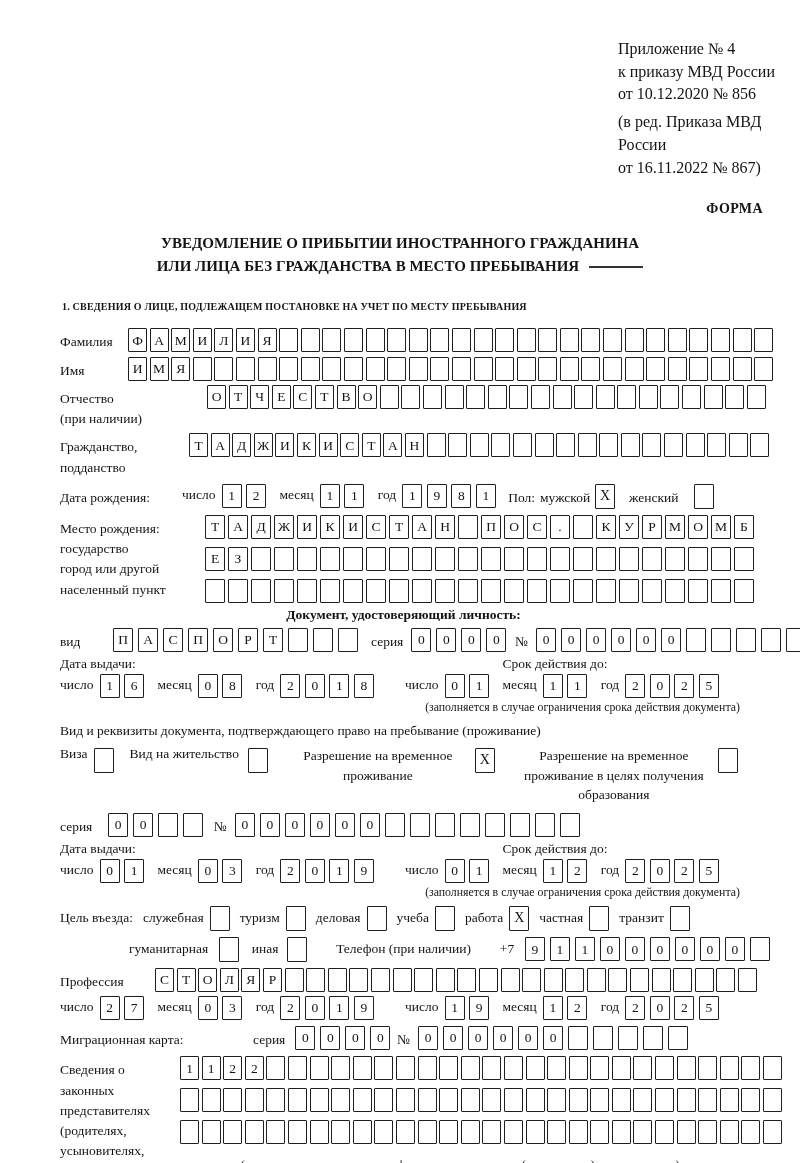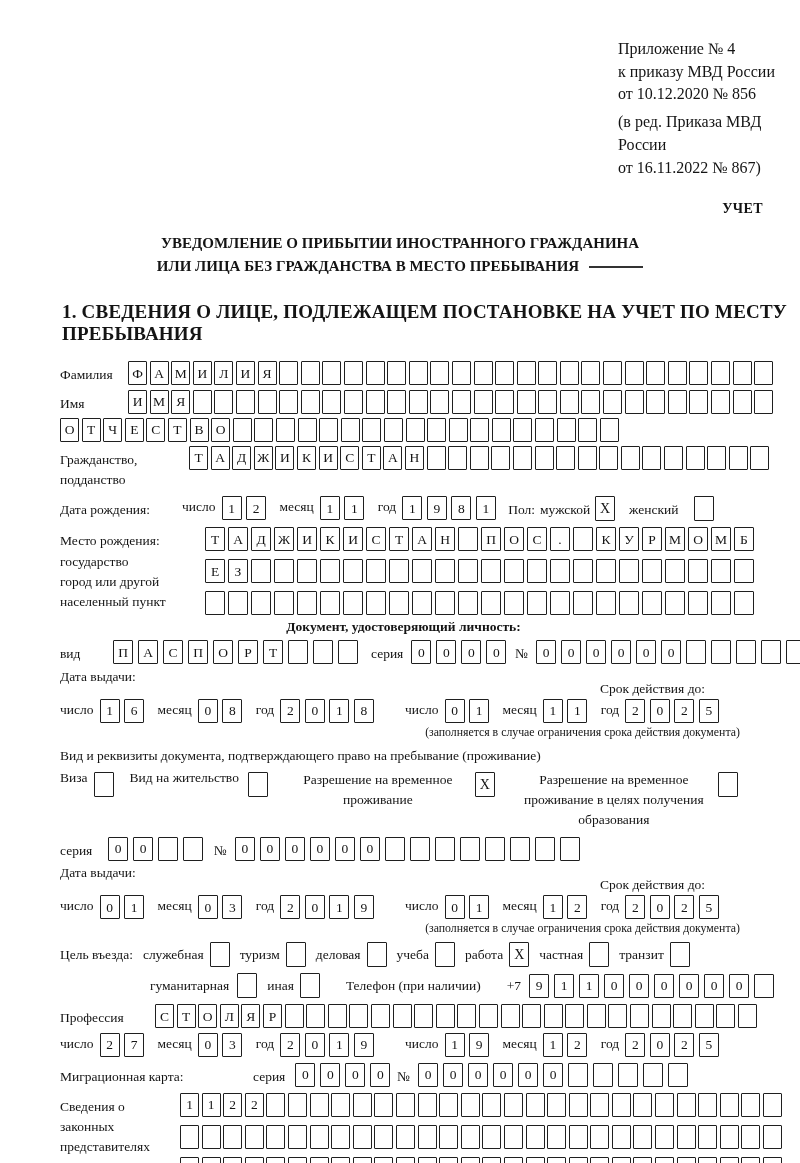--- a/index.html
+++ b/index.html
@@ -4,21 +4,21 @@
 <style>
   html,body{margin:0;padding:0;background:#9a9a9a;}
   .page{width:800px;height:1163px;margin:0 auto;background:#ffffff;color:#141414;
         font-family:"Liberation Serif","DejaVu Serif",serif;position:relative;overflow:hidden;}
   
   .ref{margin:38px 0 0 618px;font-size:16px;line-height:1.42;}
   .ref .gap{margin-top:5px;}
   .forma{margin:22px 37px 0 0;text-align:right;font-weight:bold;font-size:14px;letter-spacing:.4px;}
   .title{margin-top:15px;text-align:center;font-weight:bold;font-size:15px;line-height:1.5;}
   .uline{display:inline-block;width:54px;border-bottom:2px solid #333;margin-left:10px;transform:translateY(-3px);}
-  .sect{margin:24px 0 16px 62px;font-weight:bold;font-size:19px;letter-spacing:.2px;}
+  .sect{margin:24px 0 16px 62px;font-weight:bold;font-size:10px;letter-spacing:.2px;}
   .form{margin:15px 25px 0 60px;font-size:13.5px;}
   .frow{display:flex;align-items:flex-start;margin-bottom:4px;}
   .flabel{flex:none;padding-top:4px;line-height:1.5;}
   .w68{width:68px}.w147{width:147px}.w129{width:129px}.w145{width:145px}
   .w95{width:95px}.w120{width:120px}.w193{width:193px}.w53{width:53px}.w48{width:48px}
   
   .cells{display:flex;flex:none;}
   .cell{box-sizing:border-box;flex:none;width:19px;height:24px;border:1.5px solid #1f1f1f;
         margin-right:2.6px;display:inline-flex;align-items:center;justify-content:center;
         font-size:13.5px;line-height:1;border-radius:1px;background:#fff;}
@@ -26,37 +26,37 @@
   .cells.sp .cell{width:20px;margin-right:5px;}
   .cb{box-sizing:border-box;flex:none;width:20px;height:25px;border:1.5px solid #1f1f1f;
       display:inline-flex;align-items:center;justify-content:center;font-size:14px;border-radius:1px;}
   
   .dg{display:inline-flex;align-items:flex-start;}
   .dg .dlab{margin:3px 6px 0 9px;flex:none;}
   .dg .dlab:first-child{margin-left:0;}
   .dg .cell{width:20px;margin-right:4.5px;}
   .dh{display:flex;margin-top:3px;}
   .dh .l{width:290px;}
-  .dh .r{width:300px;margin-left:55px;text-align:right;margin-top:12px;}
+  .dh .r{width:300px;margin-left:55px;text-align:center;}
   .drow{display:flex;margin-top:2px;}
   .drow .g1{width:345px;flex:none;}
   .note{font-size:11.8px;margin:2px 0 6px 295px;width:455px;text-align:center;}
   .introline{margin:6px 0 2px 0;line-height:1.55;}
   
   .optrow{display:flex;align-items:flex-start;margin:4px 0 8px 0;}
   .optrow .cb{margin:2px 0 0 9px;}
   .optcenter{flex:none;text-align:center;line-height:1.45;}
   .wA{width:176px;margin-left:22px;}
   .wB{width:190px;margin-left:24px;}
   .ml16{margin-left:16px;}
   
   .prow{display:flex;align-items:center;margin-bottom:6px;flex-wrap:nowrap;}
   .plab{margin:0 6px 0 10px;flex:none;}
   .prow .cb{flex:none;}
-  .indent69{margin-left:90px;justify-content:space-between;}
+  .indent69{margin-left:69px;justify-content:space-between;}
   .phonelab{margin:0 8px 0 26px;flex:none;}
   .pfx{margin:0 8px 0 18px;flex:none;}
   
   .stack{display:flex;flex-direction:column;}
   .stack .cells{margin-bottom:8px;}
   .stack .cells:last-child{margin-bottom:0;}
   .center-bold{text-align:center;font-weight:bold;margin:4px 28px 5px 0;font-size:13.5px;}
   .repnote{font-size:12px;margin:6px 0 0 150px;width:560px;text-align:center;}
   .mt6{margin-top:6px;}
 </style>
@@ -66,21 +66,21 @@
 <div class="page">
 
   <div class="ref">
     <div>Приложение № 4</div>
     <div>к приказу МВД России</div>
     <div>от 10.12.2020 № 856</div>
     <div class="gap">(в ред. Приказа МВД России</div>
     <div>от 16.11.2022 № 867)</div>
   </div>
 
-  <div class="forma">УЧЕТ</div>
+  <div class="forma">ФОРМА</div>
 
   <div class="title">
     <div>УВЕДОМЛЕНИЕ О ПРИБЫТИИ ИНОСТРАННОГО ГРАЖДАНИНА</div>
     <div><span>ИЛИ ЛИЦА БЕЗ ГРАЖДАНСТВА В МЕСТО ПРЕБЫВАНИЯ</span><span class="uline"></span></div>
   </div>
 
   <div class="sect">1. СВЕДЕНИЯ О ЛИЦЕ, ПОДЛЕЖАЩЕМ ПОСТАНОВКЕ НА УЧЕТ ПО МЕСТУ ПРЕБЫВАНИЯ</div>
 
   <div class="form">
 
@@ -150,20 +150,24 @@
           <span class="cell"></span>
           <span class="cell"></span>
           <span class="cell"></span>
           <span class="cell"></span>
           <span class="cell"></span>
           <span class="cell"></span>
         </span>
     </div>
 
     <div class="frow">
+      <span class="flabel w147">
+        <div>Отчество</div>
+        <div>(при наличии)</div>
+      </span>
       <span class="cells">
           <span class="cell">О</span>
           <span class="cell">Т</span>
           <span class="cell">Ч</span>
           <span class="cell">Е</span>
           <span class="cell">С</span>
           <span class="cell">Т</span>
           <span class="cell">В</span>
           <span class="cell">О</span>
           <span class="cell"></span>

